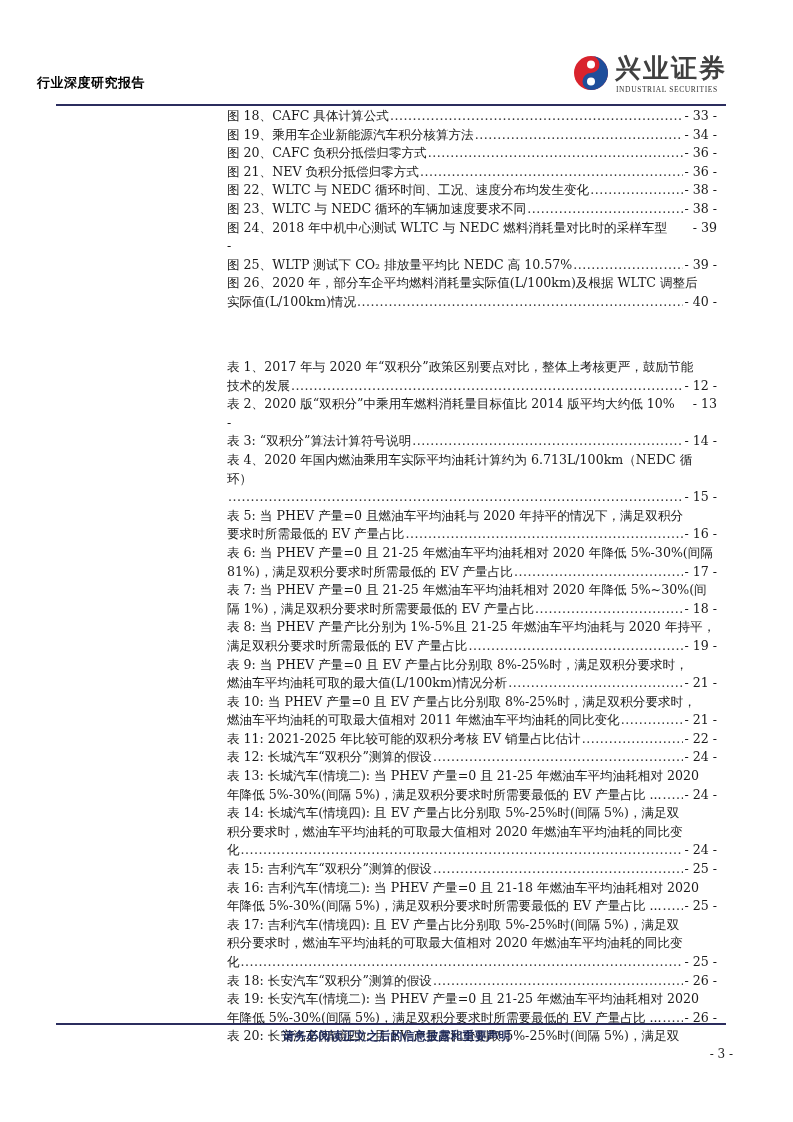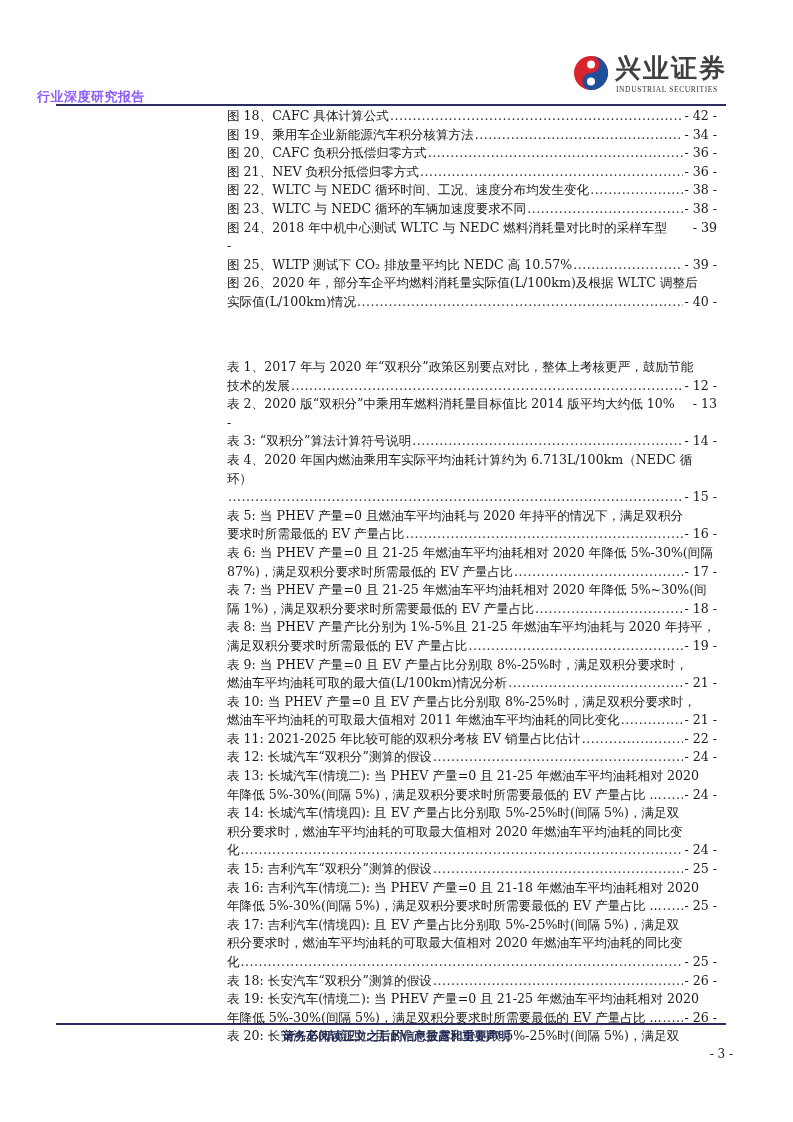--- a/index.html
+++ b/index.html
@@ -1,19 +1,19 @@
 <!DOCTYPE html>
 <html><head>
 <meta charset="utf-8">
 <style>
   html, body { margin: 0; padding: 0; background: #ffffff; }
   body { width: 793px; height: 1122px; position: relative; overflow: hidden;
          font-family: "DejaVu Serif", "Liberation Serif", serif; color: #1a1a1a; }
-  .header-title { position: absolute; left: 37px; top: 88px; font-size: 13px; font-weight: bold;
-                  font-family: "DejaVu Sans", sans-serif; color: #8b5cf6; letter-spacing: 0.5px; }
+  .header-title { position: absolute; left: 37px; top: 74px; font-size: 13px; font-weight: bold;
+                  font-family: "DejaVu Sans", sans-serif; color: #000000; letter-spacing: 0.5px; }
   .logo { position: absolute; left: 573px; top: 53px; width: 165px; height: 45px; }
   .logo-mark { position: absolute; left: 0; top: 2px; width: 36px; height: 36px; }
   .logo-cn { position: absolute; left: 42px; top: 0; font-size: 26px; font-weight: bold;
              font-family: "DejaVu Serif", serif; color: #404040; letter-spacing: 2px; line-height: 30px; }
   .logo-en { position: absolute; left: 43px; top: 32px; font-size: 7.5px;
              font-family: "Liberation Serif", serif; color: #333; letter-spacing: 0.6px; text-align: right; }
   .rule-top { position: absolute; left: 56px; top: 104px; width: 670px; height: 2px; background: #2b2d5e; }
   .rule-bottom { position: absolute; left: 56px; top: 1023px; width: 670px; height: 2px; background: #2b2d5e; }
   .toc { position: absolute; left: 227px; width: 490px; font-size: 12.6px; line-height: 18.6px; }
   .toc-figs { top: 107px; }
@@ -44,21 +44,21 @@
   <div class="logo-en">INDUSTRIAL SECURITIES</div>
 </div>
 
 <div class="rule-top"></div>
 
 <div class="toc toc-figs" id="figs">
     <div class="entry">
       <div class="line">
         <span class="text">图 18、CAFC 具体计算公式</span>
         <span class="dots"></span>
-        <span class="page">- 42 -</span>
+        <span class="page">- 33 -</span>
       </div>
     </div>
     <div class="entry">
       <div class="line">
         <span class="text">图 19、乘用车企业新能源汽车积分核算方法</span>
         <span class="dots"></span>
         <span class="page">- 34 -</span>
       </div>
     </div>
     <div class="entry">
@@ -159,21 +159,21 @@
         <span class="text">要求时所需最低的 EV 产量占比</span>
         <span class="dots"></span>
         <span class="page">- 16 -</span>
       </div>
     </div>
     <div class="entry">
       <div class="line">
         <span class="text">表 6: 当 PHEV 产量=0 且 21-25 年燃油车平均油耗相对 2020 年降低 5%-30%(间隔</span>
       </div>
       <div class="line">
-        <span class="text">87%)，满足双积分要求时所需最低的 EV 产量占比</span>
+        <span class="text">81%)，满足双积分要求时所需最低的 EV 产量占比</span>
         <span class="dots"></span>
         <span class="page">- 17 -</span>
       </div>
     </div>
     <div class="entry">
       <div class="line">
         <span class="text">表 7: 当 PHEV 产量=0 且 21-25 年燃油车平均油耗相对 2020 年降低 5%~30%(间</span>
       </div>
       <div class="line">
         <span class="text">隔 1%)，满足双积分要求时所需要最低的 EV 产量占比</span>

